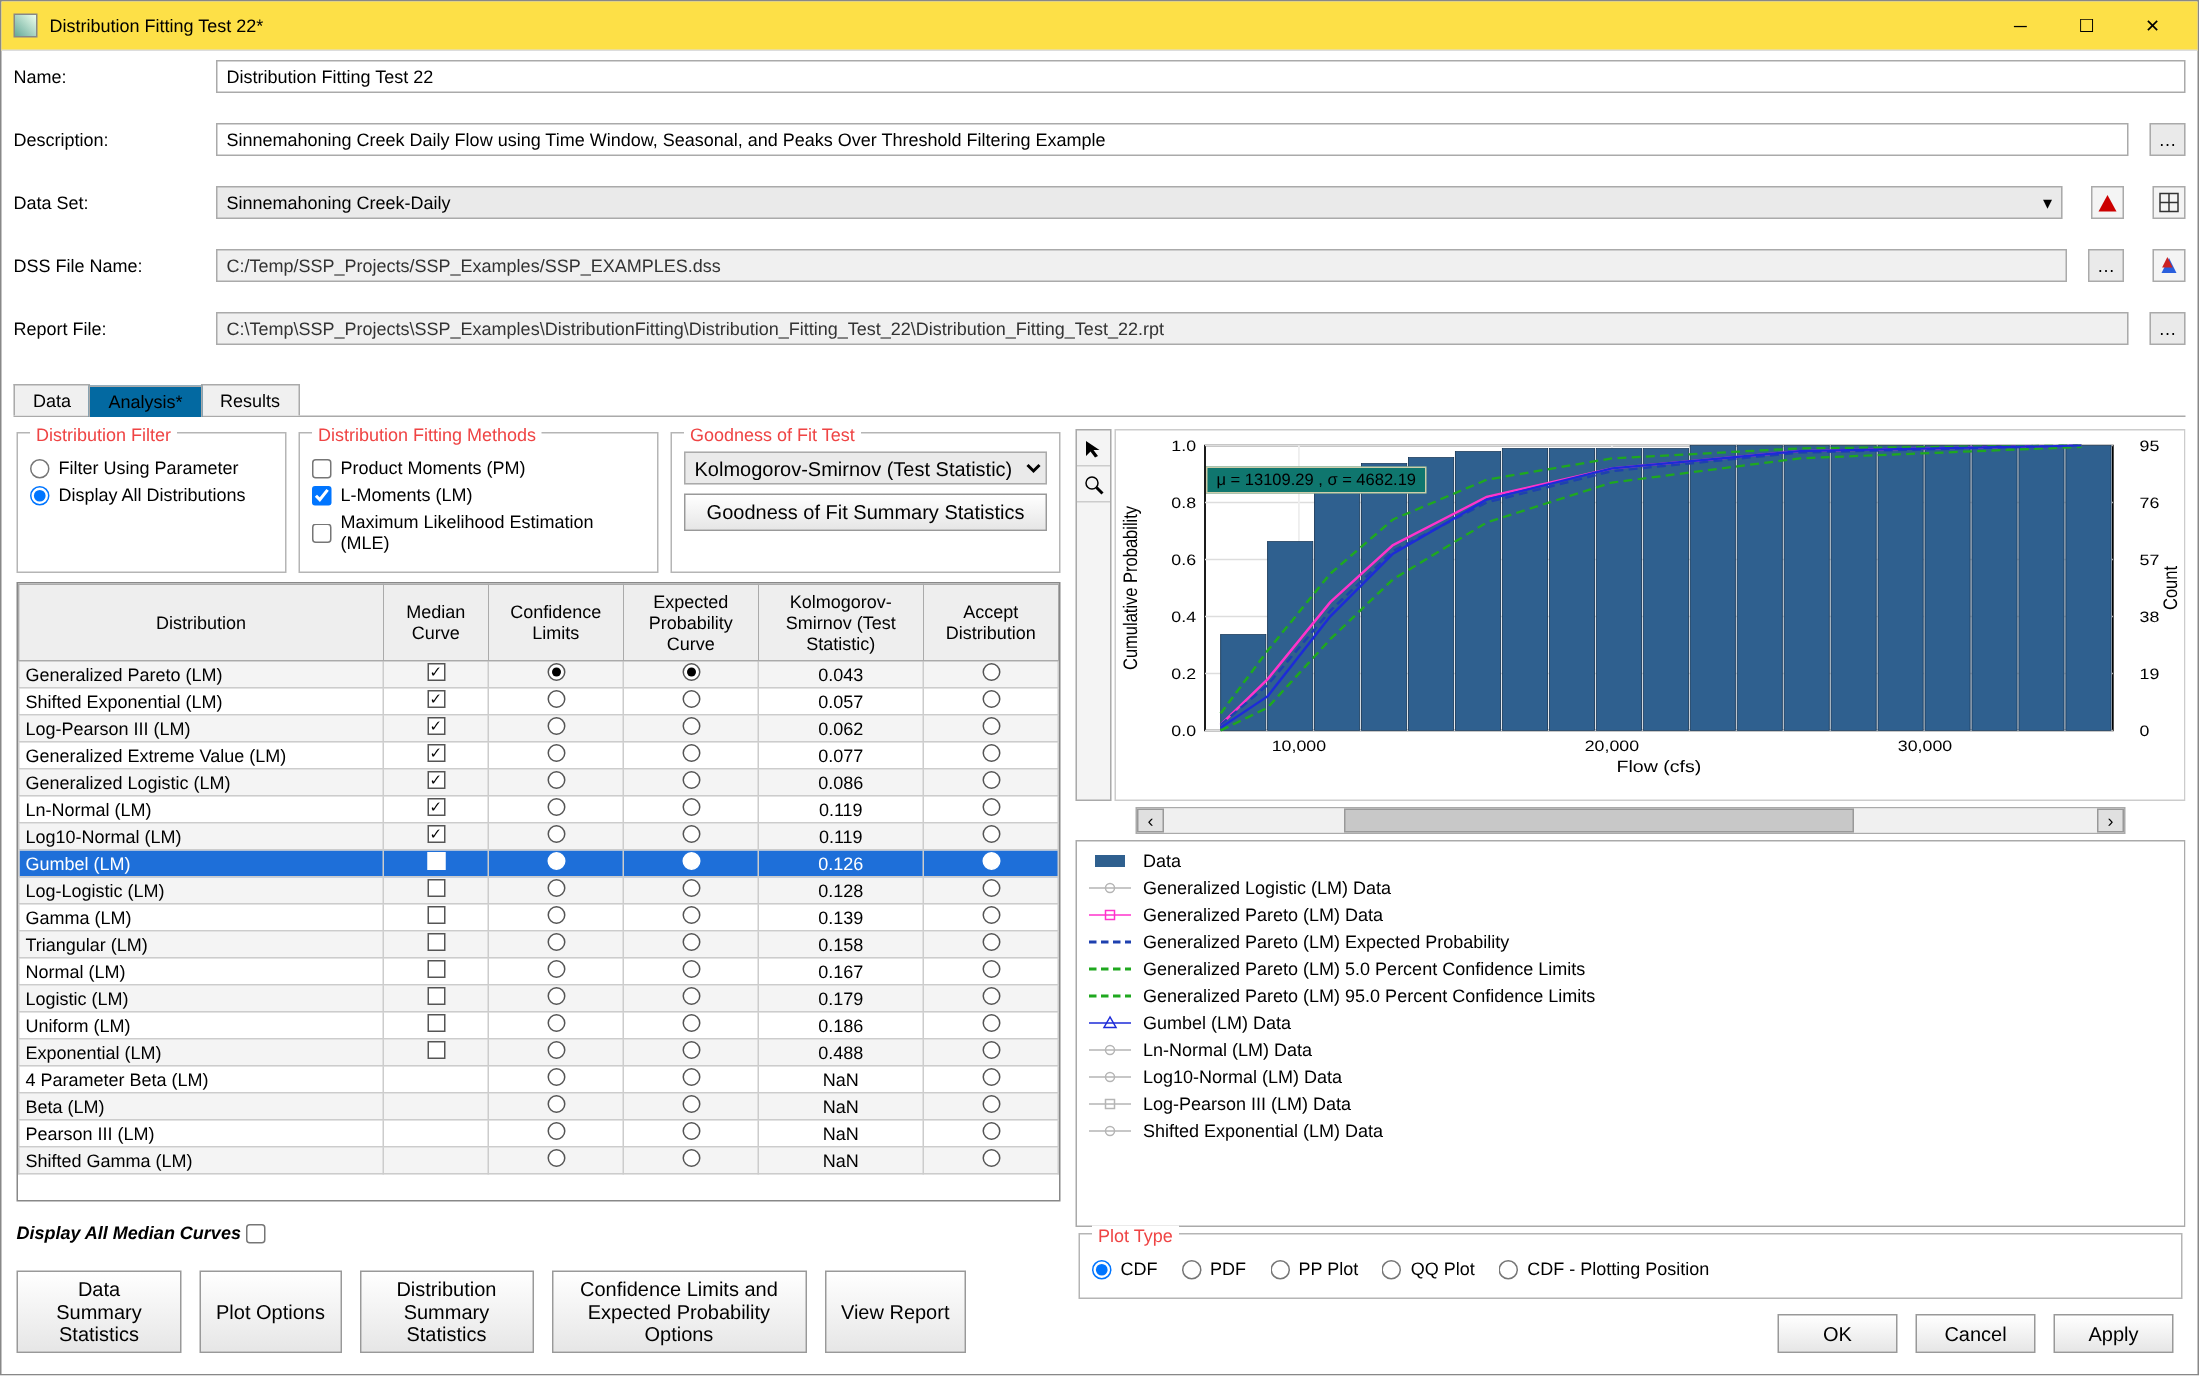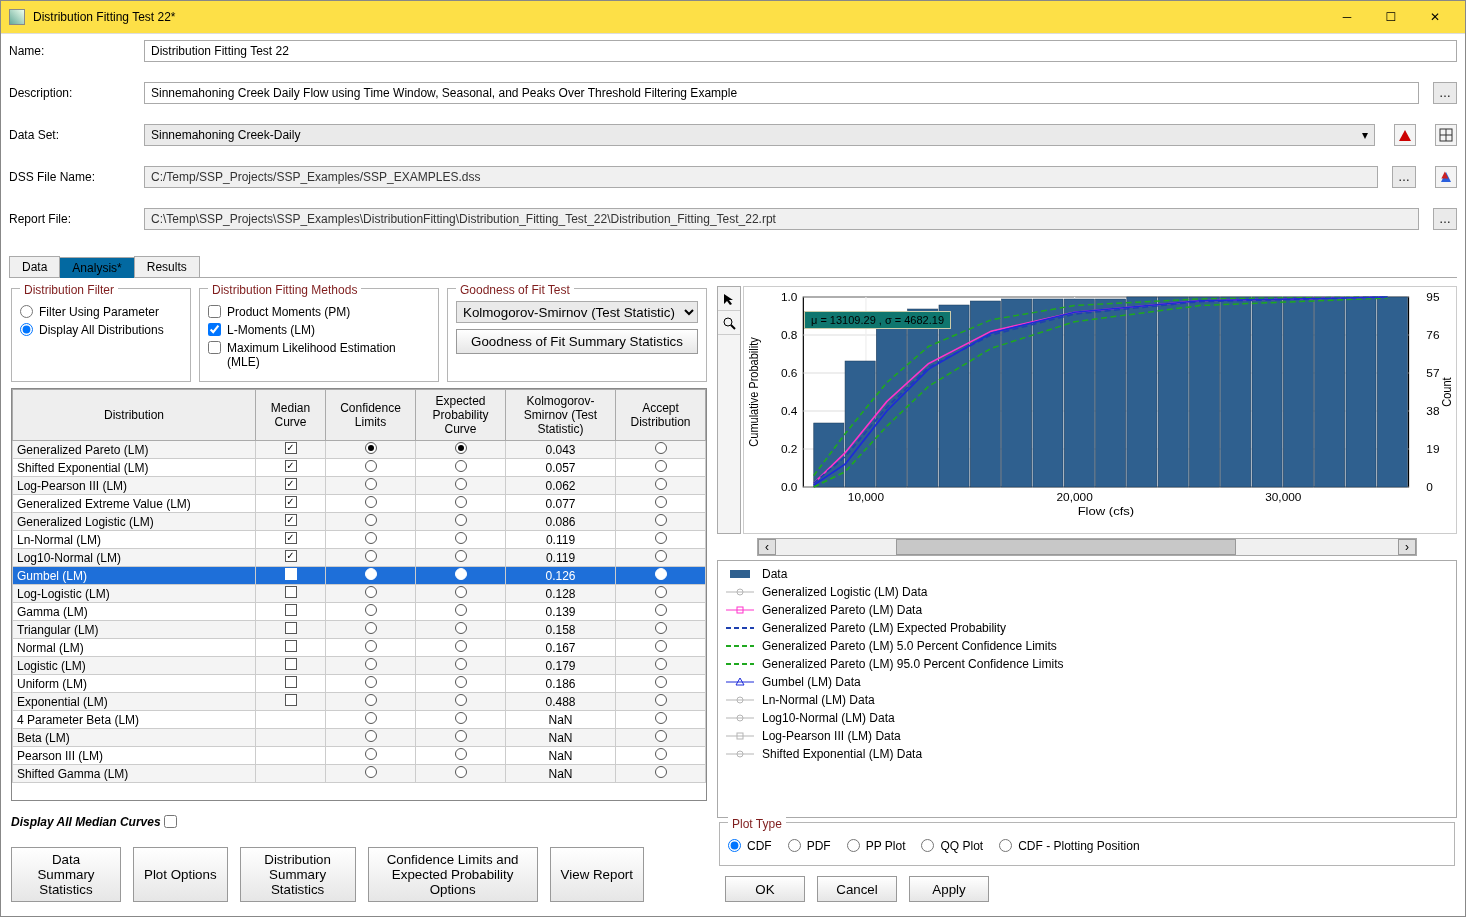--- a/index.html
+++ b/index.html
@@ -17,24 +17,24 @@
 .formrow .field.ro { background:#f0f0f0; color:#333; }
 .formrow .endbtn { width:24px; height:22px; border:1px solid #aaa; background:#eaeaea; margin-left:-1px; display:flex;align-items:center;justify-content:center;cursor:pointer; }
 .sidebtn { width:22px; height:22px; margin-left:4px; display:flex;align-items:center;justify-content:center; cursor:pointer; border:1px solid #aaa; background:#f4f4f4;}
 .tabs { display:flex; border-bottom:1px solid #aaa; margin-top:6px; }
 .tab { padding: 3px 12px; border:1px solid #aaa; border-bottom:none; background:#f0f0f0; margin-right:-1px; cursor:pointer; }
 .tab.active { background:#0369a1; position:relative; top:1px; }
 .workarea { flex:1; display:flex; gap:8px; padding-top:8px; overflow:hidden;}
 .leftpane { flex: 0 0 700px; display:flex; flex-direction:column; }
 .rightpane { flex:1; display:flex; flex-direction:column; }
 .fieldset { border:1px solid #b5b5b5; padding: 6px 8px 8px; margin:2px; }
-.fieldset .legend { font-size:12px; color:#7f1d1d; position:relative; top:-12px; background:#fff; padding:0 4px; display:inline-block;}
+.fieldset .legend { font-size:12px; color:#ef4444; position:relative; top:-12px; background:#fff; padding:0 4px; display:inline-block;}
 .fieldset .body { margin-top:-8px; }
 .topgroups { display:flex; gap:4px;}
-.radio, .check { display:flex; align-items:flex-start; margin:4px 0; cursor:pointer; }
+.radio, .check { display:flex; align-items:center; margin:4px 0; cursor:pointer; }
 .radio input, .check input { margin-right:6px; }
 select { border:1px solid #aaa; background:#eaeaea; padding:2px; height:22px;}
 button.stdbtn { border:1px solid #999; background: linear-gradient(#fff,#e6e6e6); padding: 4px 10px; cursor:pointer; }
 .tablewrap { flex:1; border:1px solid #888; overflow:auto; margin:4px 2px; background:#fff;}
 table { border-collapse:collapse; width:100%; font-size:12px;}
 th { background:#eee; border:1px solid #aaa; padding:4px; font-weight:normal; position:sticky; top:0;}
 td { border:1px solid #ccc; padding:1px 4px; text-align:center; height:16px;}
 td.name { text-align:left; }
 tr.sel td { background:#1e6fd9; color:#fff;}
 tr.alt td { background:#f4f4f4;}
@@ -53,21 +53,21 @@
 svg.chart { width:100%; height:230px; display:block;}
 .scrollh { display:flex; border:1px solid #aaa; height:18px; margin:4px 0;}
 .scrollh .arr { width:18px; background:#e0e0e0; display:flex;align-items:center;justify-content:center;cursor:pointer;border:1px solid #999;}
 .scrollh .track { flex:1; background:#f0f0f0; position:relative;}
 .scrollh .thumb { position:absolute; left:120px; top:0; bottom:0; width:340px; background:#c8c8c8; border:1px solid #999;}
 .legendbox { flex:1; border:1px solid #aaa; overflow:auto; padding:4px; background:#fff;}
 .legline { display:flex; align-items:center; padding:2px 4px;}
 .legsym { width:28px; height:12px; margin-right:8px; }
 .plottype { margin-top:4px;}
 .plottype .body { display:flex; gap:16px; align-items:center;}
-.dlgbtns { display:flex; gap:12px; justify-content:flex-start; padding:8px;}
+.dlgbtns { display:flex; gap:12px; justify-content:flex-end; padding:8px;}
 .dlgbtns button { width:80px; height:26px;}
 .annot { position:absolute; background:#0f766e; border:1px solid #cca; padding:2px 6px; font-size:11px; left:60px; top:24px;}
 </style>
 </head>
 <body>
 
 <div class="window">
   <div class="titlebar">
     <div class="icon"></div>
     <div class="title">Distribution Fitting Test 22*</div>

